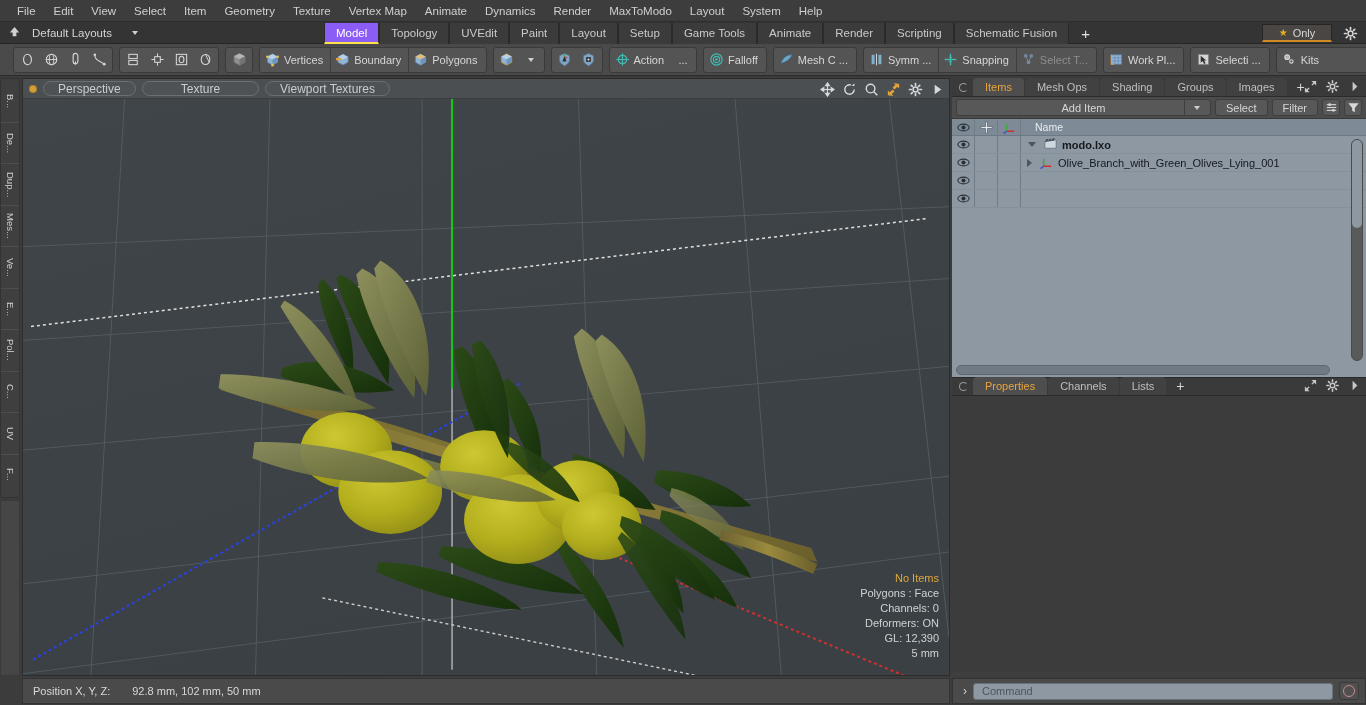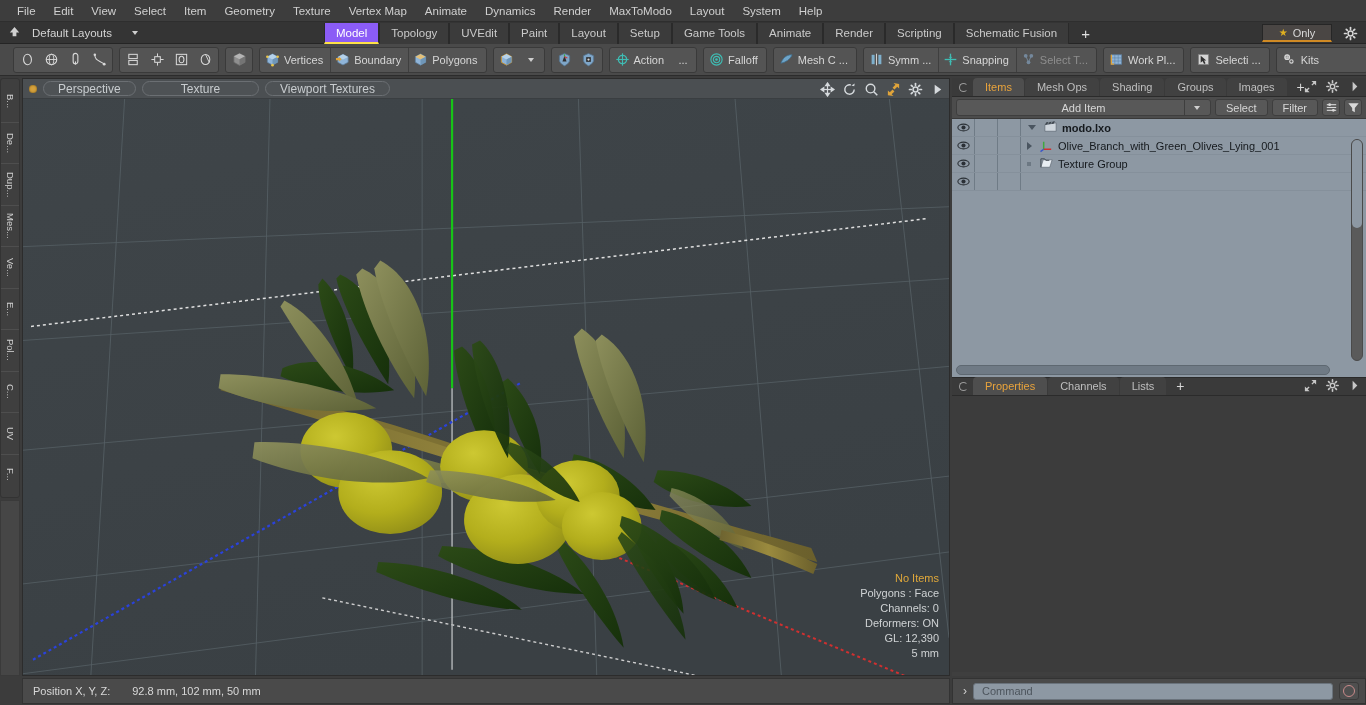--- a/index.html
+++ b/index.html
@@ -802,20 +802,41 @@
           </svg>
       </div>
       <div class="iconbtn">
         <svg class="ico" viewBox="0 0 16 16">
             <path d="M2.5 3.5 L13.5 3.5 L9.4 8.4 L9.4 13 L6.6 11.4 L6.6 8.4 Z" fill="#d8d8d8"></path>
           </svg>
       </div>
     </div>
 
     <div class="tree">
+      <div class="trhead">
+        <div class="cellA">
+          <svg class="ico" viewBox="0 0 16 16">
+              <ellipse cx="8" cy="8" rx="6" ry="3.6" fill="none" stroke="#2b3036" stroke-width="1.2"></ellipse>
+              <circle cx="8" cy="8" r="2.2" fill="#2b3036"></circle>
+            </svg>
+        </div>
+        <div class="cellB">
+          <svg class="ico" viewBox="0 0 16 16">
+              <path d="M7 2 L9 2 L9 7 L14 7 L14 9 L9 9 L9 14 L7 14 L7 9 L2 9 L2 7 L7 7 Z" fill="#eef3f8" stroke="#4a5560" stroke-width="0.7"></path>
+            </svg>
+        </div>
+        <div class="cellC">
+          <svg class="ico" viewBox="0 0 16 16">
+              <line x1="5" y1="12" x2="5" y2="4" stroke="#3fa83f" stroke-width="1.6"></line>
+              <line x1="5" y1="12" x2="13" y2="12" stroke="#d03030" stroke-width="1.6"></line>
+              <line x1="5" y1="12" x2="1.6" y2="14.6" stroke="#3b55c8" stroke-width="1.6"></line>
+            </svg>
+        </div>
+        <div class="cellN">Name</div>
+      </div>
 
       <div class="trow">
         <div class="cellA">
           <svg class="ico" viewBox="0 0 16 16">
               <ellipse cx="8" cy="8" rx="6" ry="3.6" fill="none" stroke="#2b3036" stroke-width="1.2"></ellipse>
               <circle cx="8" cy="8" r="2.2" fill="#2b3036"></circle>
             </svg>
         </div>
         <div class="cellB"></div>
         <div class="cellC"></div>
@@ -859,32 +880,20 @@
 
       <div class="trow">
         <div class="cellA">
           <svg class="ico" viewBox="0 0 16 16">
               <ellipse cx="8" cy="8" rx="6" ry="3.6" fill="none" stroke="#2b3036" stroke-width="1.2"></ellipse>
               <circle cx="8" cy="8" r="2.2" fill="#2b3036"></circle>
             </svg>
         </div>
         <div class="cellB"></div>
         <div class="cellC"></div>
-        <div class="cellN indent1">
-          <span style="width:16px;display:flex;justify-content:center">
-              <span class="sqdot"></span>
-            </span>
-          <span style="margin:0 4px 0 2px">
-            <svg class="ico" viewBox="0 0 16 16">
-                <path d="M2 12 L4.5 4 L14 4 L11.5 12 Z" fill="#e8eef3" stroke="#5a646e" stroke-width="0.7"></path>
-                <path d="M2 12 L2 3 L6 3 L7.2 4.6 L11 4.6" fill="none" stroke="#3e464e" stroke-width="1"></path>
-              </svg>
-          </span>
-          <span class="nm">Texture Group</span>
-        </div>
       </div>
 
       <div class="trow">
         <div class="cellA">
           <svg class="ico" viewBox="0 0 16 16">
               <ellipse cx="8" cy="8" rx="6" ry="3.6" fill="none" stroke="#2b3036" stroke-width="1.2"></ellipse>
               <circle cx="8" cy="8" r="2.2" fill="#2b3036"></circle>
             </svg>
         </div>
         <div class="cellB"></div>

